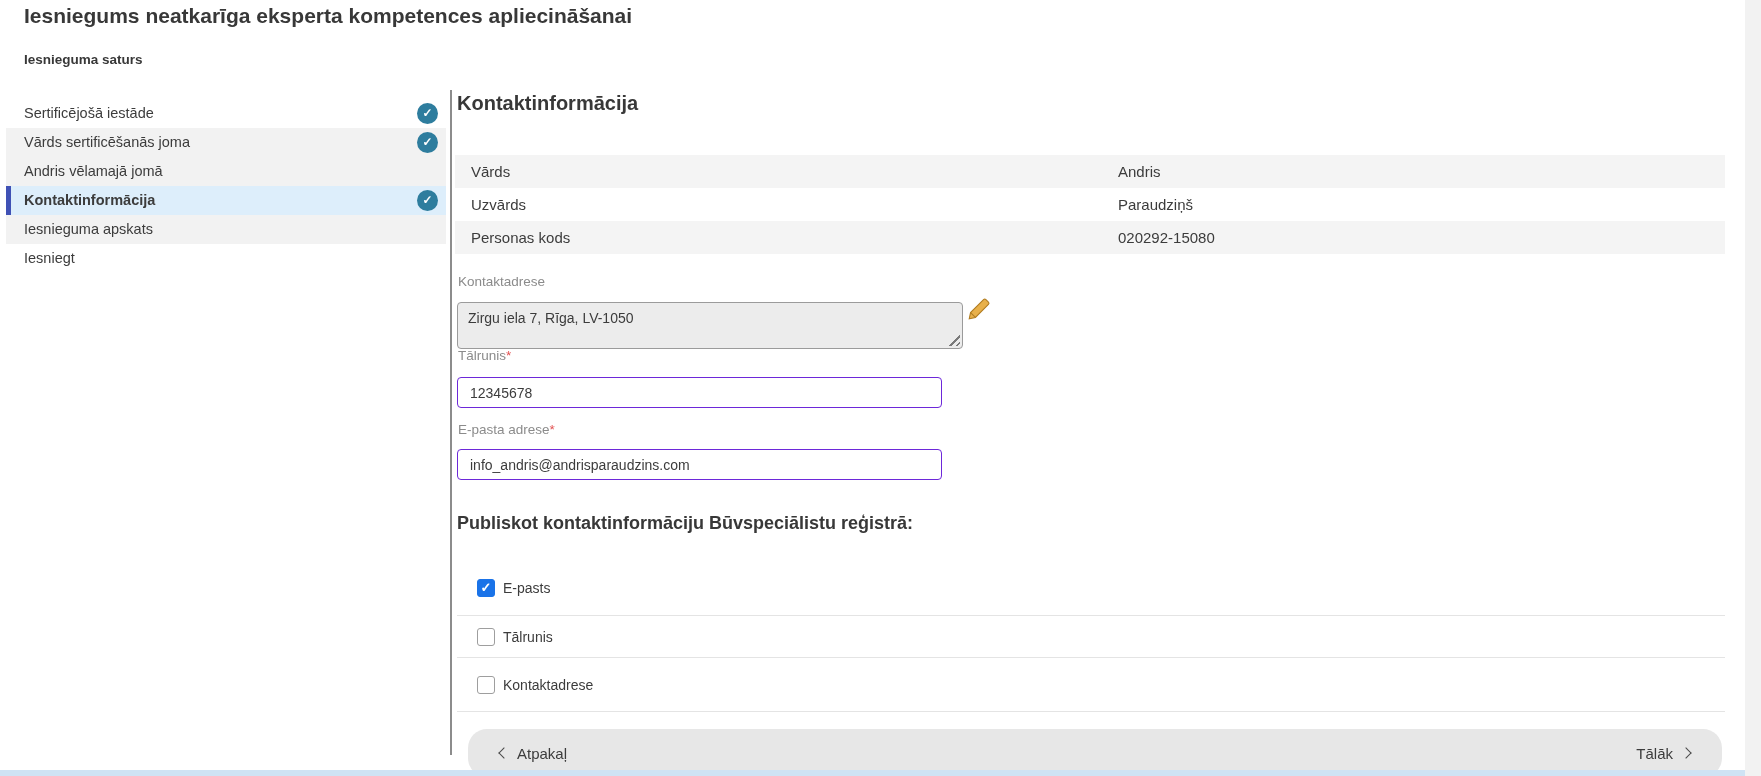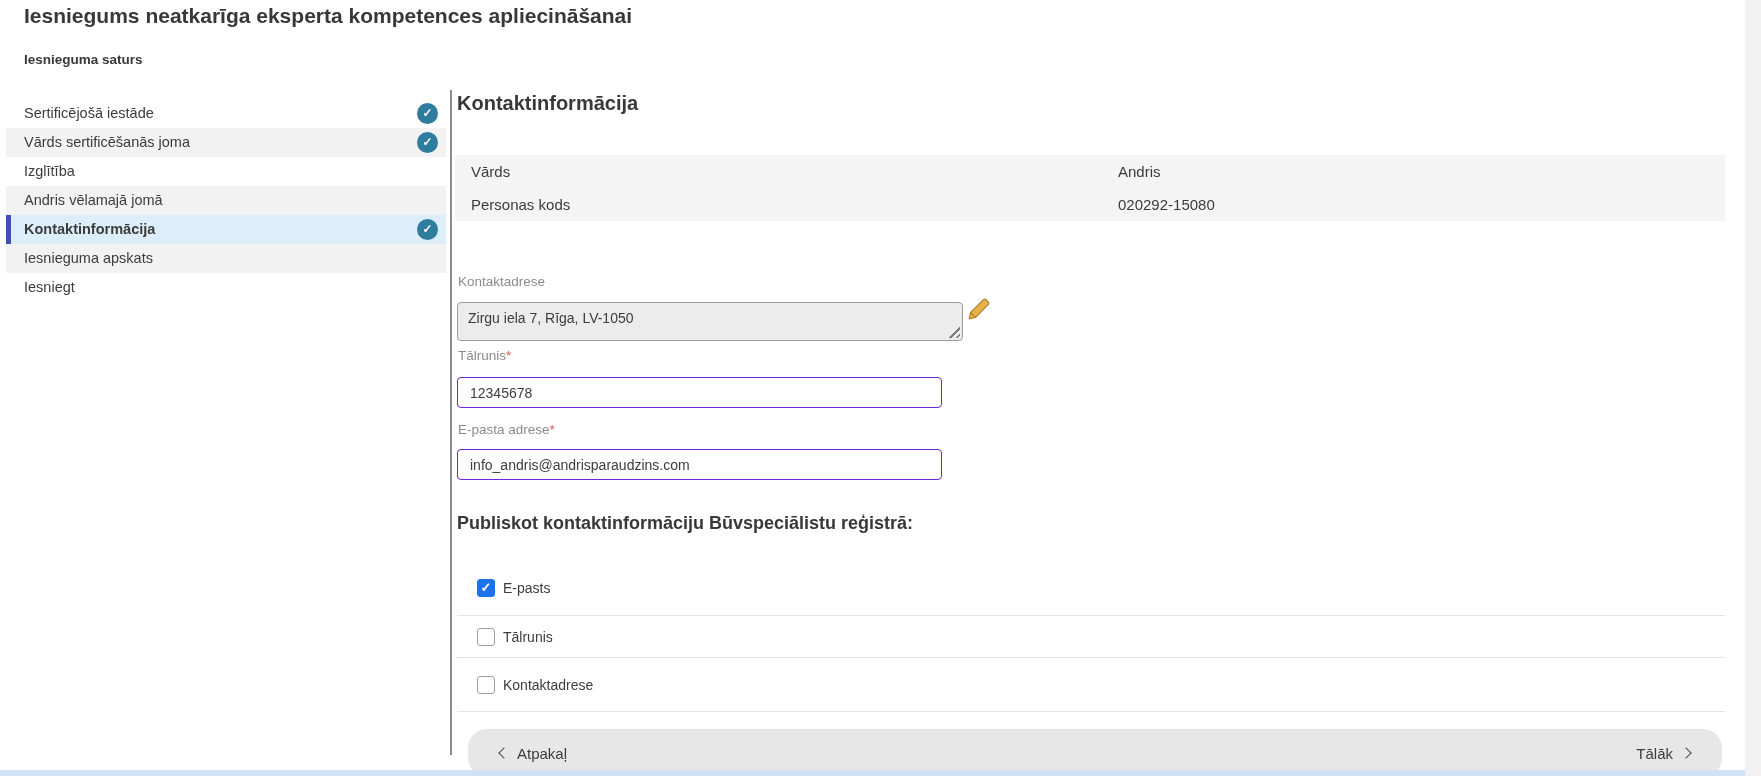--- a/index.html
+++ b/index.html
@@ -55,21 +55,21 @@
   .p-row.alt { background:#f4f4f4; }
   .p-label { padding-left:16px; }
   .p-value { position:absolute; left:663px; }
 
   .field-label {
     position:absolute; left:458px;
     font-size:13.5px; color:#8b8b8b;
   }
   .req { color:#e25050; }
 
-  .textarea-wrap { position:absolute; left:457px; top:302px; width:506px; height:39px; }
+  .textarea-wrap { position:absolute; left:457px; top:302px; width:506px; height:47px; }
   .addr-textarea {
     width:100%; height:100%; resize:none;
     background:#ececec; border:1px solid #9b9b9b; border-radius:4px;
     font-family:"Liberation Sans", sans-serif; font-size:14px; color:#3c3c3c;
     padding:7px 10px; overflow:hidden;
   }
   .resize-grip {
     position:absolute; right:3px; bottom:3px; width:14px; height:14px;
     background:repeating-linear-gradient(135deg, transparent 0 3px, #7a7a7a 3px 4.5px);
     clip-path:polygon(100% 0, 100% 100%, 0 100%);
@@ -145,23 +145,20 @@
 
 <div class="sidebar">
   <div class="nav-item">
     <span>Sertificējošā iestāde</span>
     <span class="check-circle">✓</span>
   </div>
   <div class="nav-item alt">
     <span>Vārds sertificēšanās joma</span>
     <span class="check-circle">✓</span>
   </div>
-  <div class="nav-item">
-    <span>Izglītība</span>
-  </div>
   <div class="nav-item alt">
     <span>Andris vēlamajā jomā</span>
   </div>
   <div class="nav-item active">
     <span>Kontaktinformācija</span>
     <span class="check-circle">✓</span>
   </div>
   <div class="nav-item alt">
     <span>Iesnieguma apskats</span>
   </div>
@@ -171,20 +168,24 @@
 </div>
 
 <div class="v-divider"></div>
 
 <div class="main-heading">Kontaktinformācija</div>
 
 <div class="person-table">
   <div class="p-row alt">
     <span class="p-label">Vārds</span>
     <span class="p-value">Andris</span>
+  </div>
+  <div class="p-row">
+    <span class="p-label">Uzvārds</span>
+    <span class="p-value">Paraudziņš</span>
   </div>
   <div class="p-row alt">
     <span class="p-label">Personas kods</span>
     <span class="p-value">020292-15080</span>
   </div>
 </div>
 
 <div class="field-label" style="top:274px;">
   <span>Kontaktadrese</span>
 </div>

